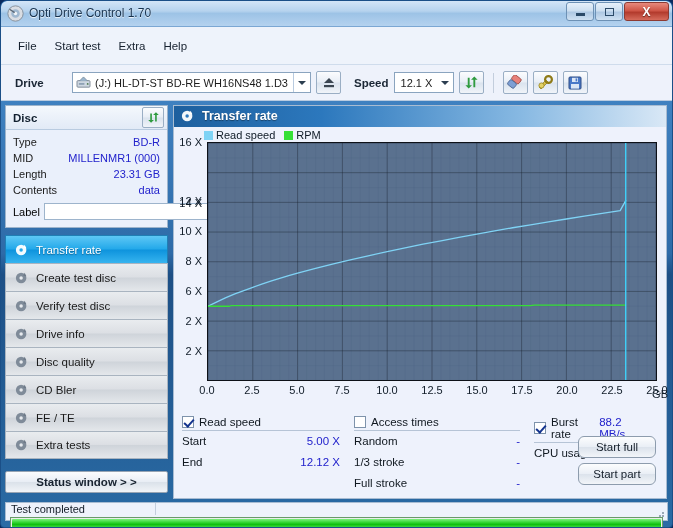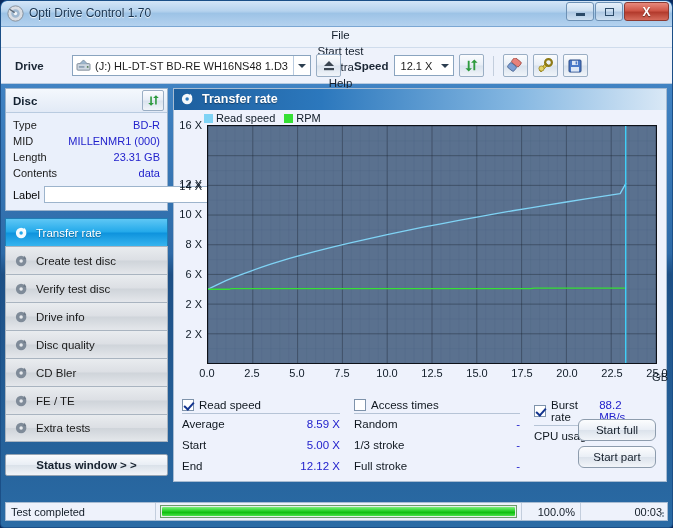--- a/index.html
+++ b/index.html
@@ -46,23 +46,23 @@
     border-color: #8d3a32;
     background: linear-gradient(180deg,#e78a7d 0%, #cf5647 45%, #b33b2d 55%, #d56b5b 100%);
     color: #fff; font-weight: bold; font-size: 12px;
     text-shadow: 0 1px 1px rgba(0,0,0,.5);
   }
   .gl-min { width: 9px; height: 3px; background: #2b4a68; margin-top: 6px; }
   .gl-max { width: 9px; height: 8px; border: 1.5px solid #2b4a68; }
 
   
   .menubar {
-    height: 21px; background: #eef3fb;
+    height: 38px; background: #eef3fb;
     border-bottom: 1px solid #cfdcec;
-    display: flex; align-items: center; padding-left: 8px; flex-direction: column;
+    display: flex; align-items: center; padding-left: 8px;
   }
   .menuitem {
     padding: 2px 9px; font-size: 11.5px; color: #15202e;
   }
 
   
   .drivebar {
     height: 36px; background: #eef2fb;
     border-bottom: 1px solid #b9cbe0;
     display: flex; align-items: center; padding: 0 6px;
@@ -206,21 +206,21 @@
     background: linear-gradient(180deg,#fcfdfe 0%, #eaeff6 48%, #dce3ec 52%, #f2f5f9 100%);
     font-size: 11.5px; color: #141e2a;
     display: flex; align-items: center; justify-content: center;
   }
 
   
   .statusbar {
     position: absolute; left: 4px; right: 4px; bottom: 6px; height: 19px;
     display: flex; align-items: stretch;
     background: #eef2fb; border: 1px solid #a8bcd2;
-    font-size: 11px; color: #121c27;
+    font-size: 11px; color: #121c27; flex-direction: column;
   }
   .sb-cell { display: flex; align-items: center; padding: 0 5px; }
   .sb-text { width: 150px; border-right: 1px solid #c3cedd; }
   .sb-prog { flex: 1; padding: 2px 4px; }
   .progbar {
     width: 100%; height: 13px; border: 1px solid #6a9a6a; background: #e8efe8;
     padding: 1px;
   }
   .progfill {
     height: 100%;
@@ -554,24 +554,20 @@
 
       <div class="stats">
         <div class="checkrow">
 
           <div class="col col1">
             <div class="cbline">
               <div class="cb on" id="cbRead"></div>
               <span class="cbtext">Read speed</span>
             </div>
             <div class="srow">
-              <span class="k">Average</span>
-              <span class="v">8.59 X</span>
-            </div>
-            <div class="srow">
               <span class="k">Start</span>
               <span class="v">5.00 X</span>
             </div>
             <div class="srow">
               <span class="k">End</span>
               <span class="v">12.12 X</span>
             </div>
           </div>
 
           <div class="col col2">

